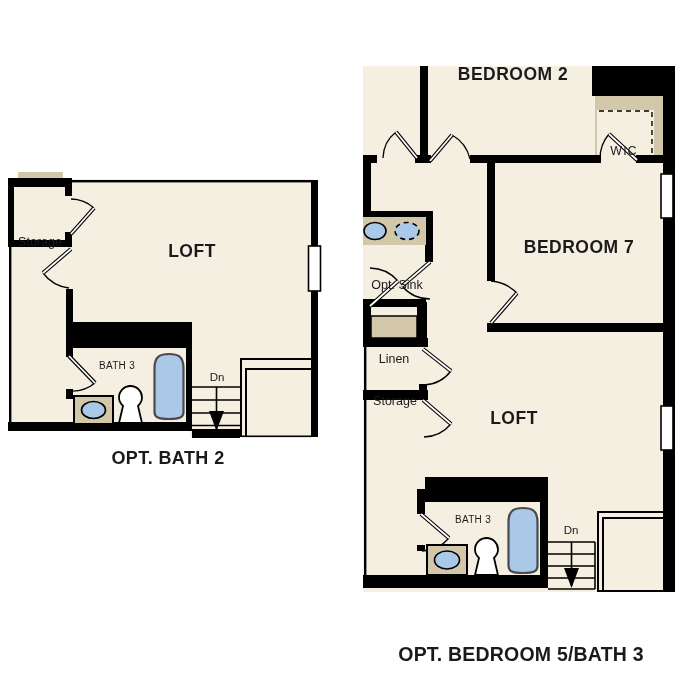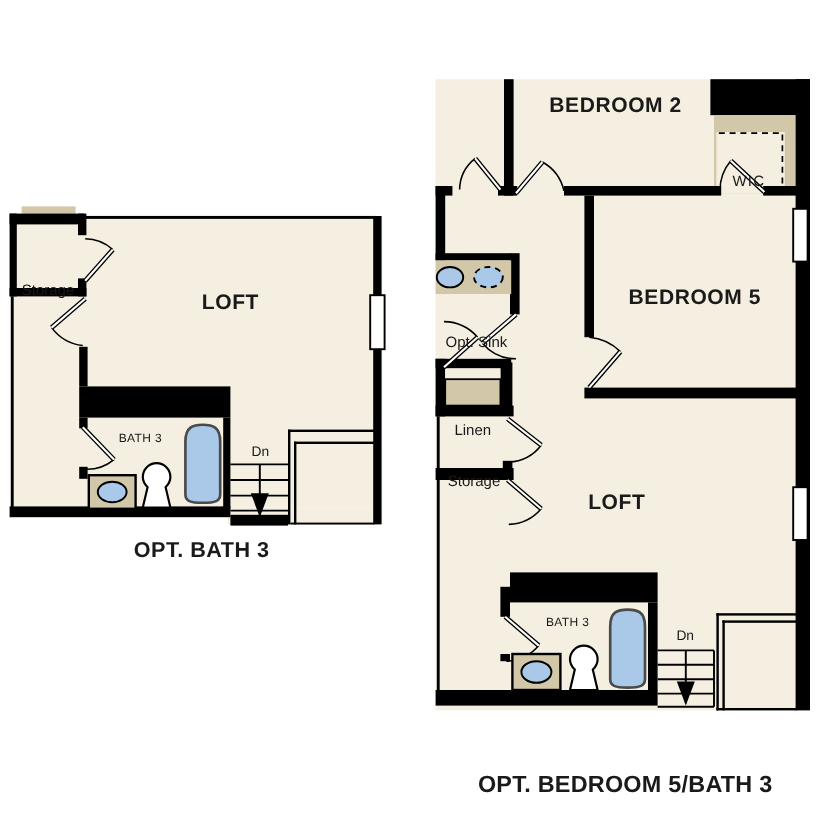--- a/index.html
+++ b/index.html
@@ -228,25 +228,25 @@
       <rect x="602" y="517" width="2" height="75"></rect>
       <rect x="597" y="590" width="67" height="2"></rect>
     </g>
   </g>
 </svg>
 
 <div class="lbl lbl-small" style="left:40px;top:210px;">Storage</div>
 <div class="lbl lbl-room" style="left:192px;top:252px;">LOFT</div>
 <div class="lbl lbl-bath" style="left:117px;top:366px;">BATH 3</div>
 <div class="lbl lbl-dn" style="left:217px;top:378px;">Dn</div>
-<div class="lbl caption" style="left:168px;top:458px;">OPT. BATH 3</div>
-
-<div class="lbl lbl-room" style="left:513px;top:88px;">BEDROOM 2</div>
+<div class="lbl caption" style="left:168px;top:458px;">OPT. BATH 2</div>
+
+<div class="lbl lbl-room" style="left:513px;top:75px;">BEDROOM 2</div>
 <div class="lbl lbl-wic" style="left:624px;top:123px;margin-top:28px;">WIC</div>
-<div class="lbl lbl-room" style="left:579px;top:248px;">BEDROOM 5</div>
+<div class="lbl lbl-room" style="left:579px;top:248px;">BEDROOM 7</div>
 <div class="lbl lbl-small" style="left:397px;top:253px;text-align:right;">Opt. Sink</div>
 <div class="lbl lbl-small" style="left:394px;top:327px;text-align:center;">Linen</div>
 <div class="lbl lbl-small" style="left:395px;top:369px;">Storage</div>
 <div class="lbl lbl-room" style="left:514px;top:419px;">LOFT</div>
 <div class="lbl lbl-bath" style="left:473px;top:520px;">BATH 3</div>
 <div class="lbl lbl-dn" style="left:571px;top:531px;">Dn</div>
 <div class="lbl caption-lg" style="left:521px;top:611px;">OPT. BEDROOM 5/BATH 3</div>
 
 </div>
 

